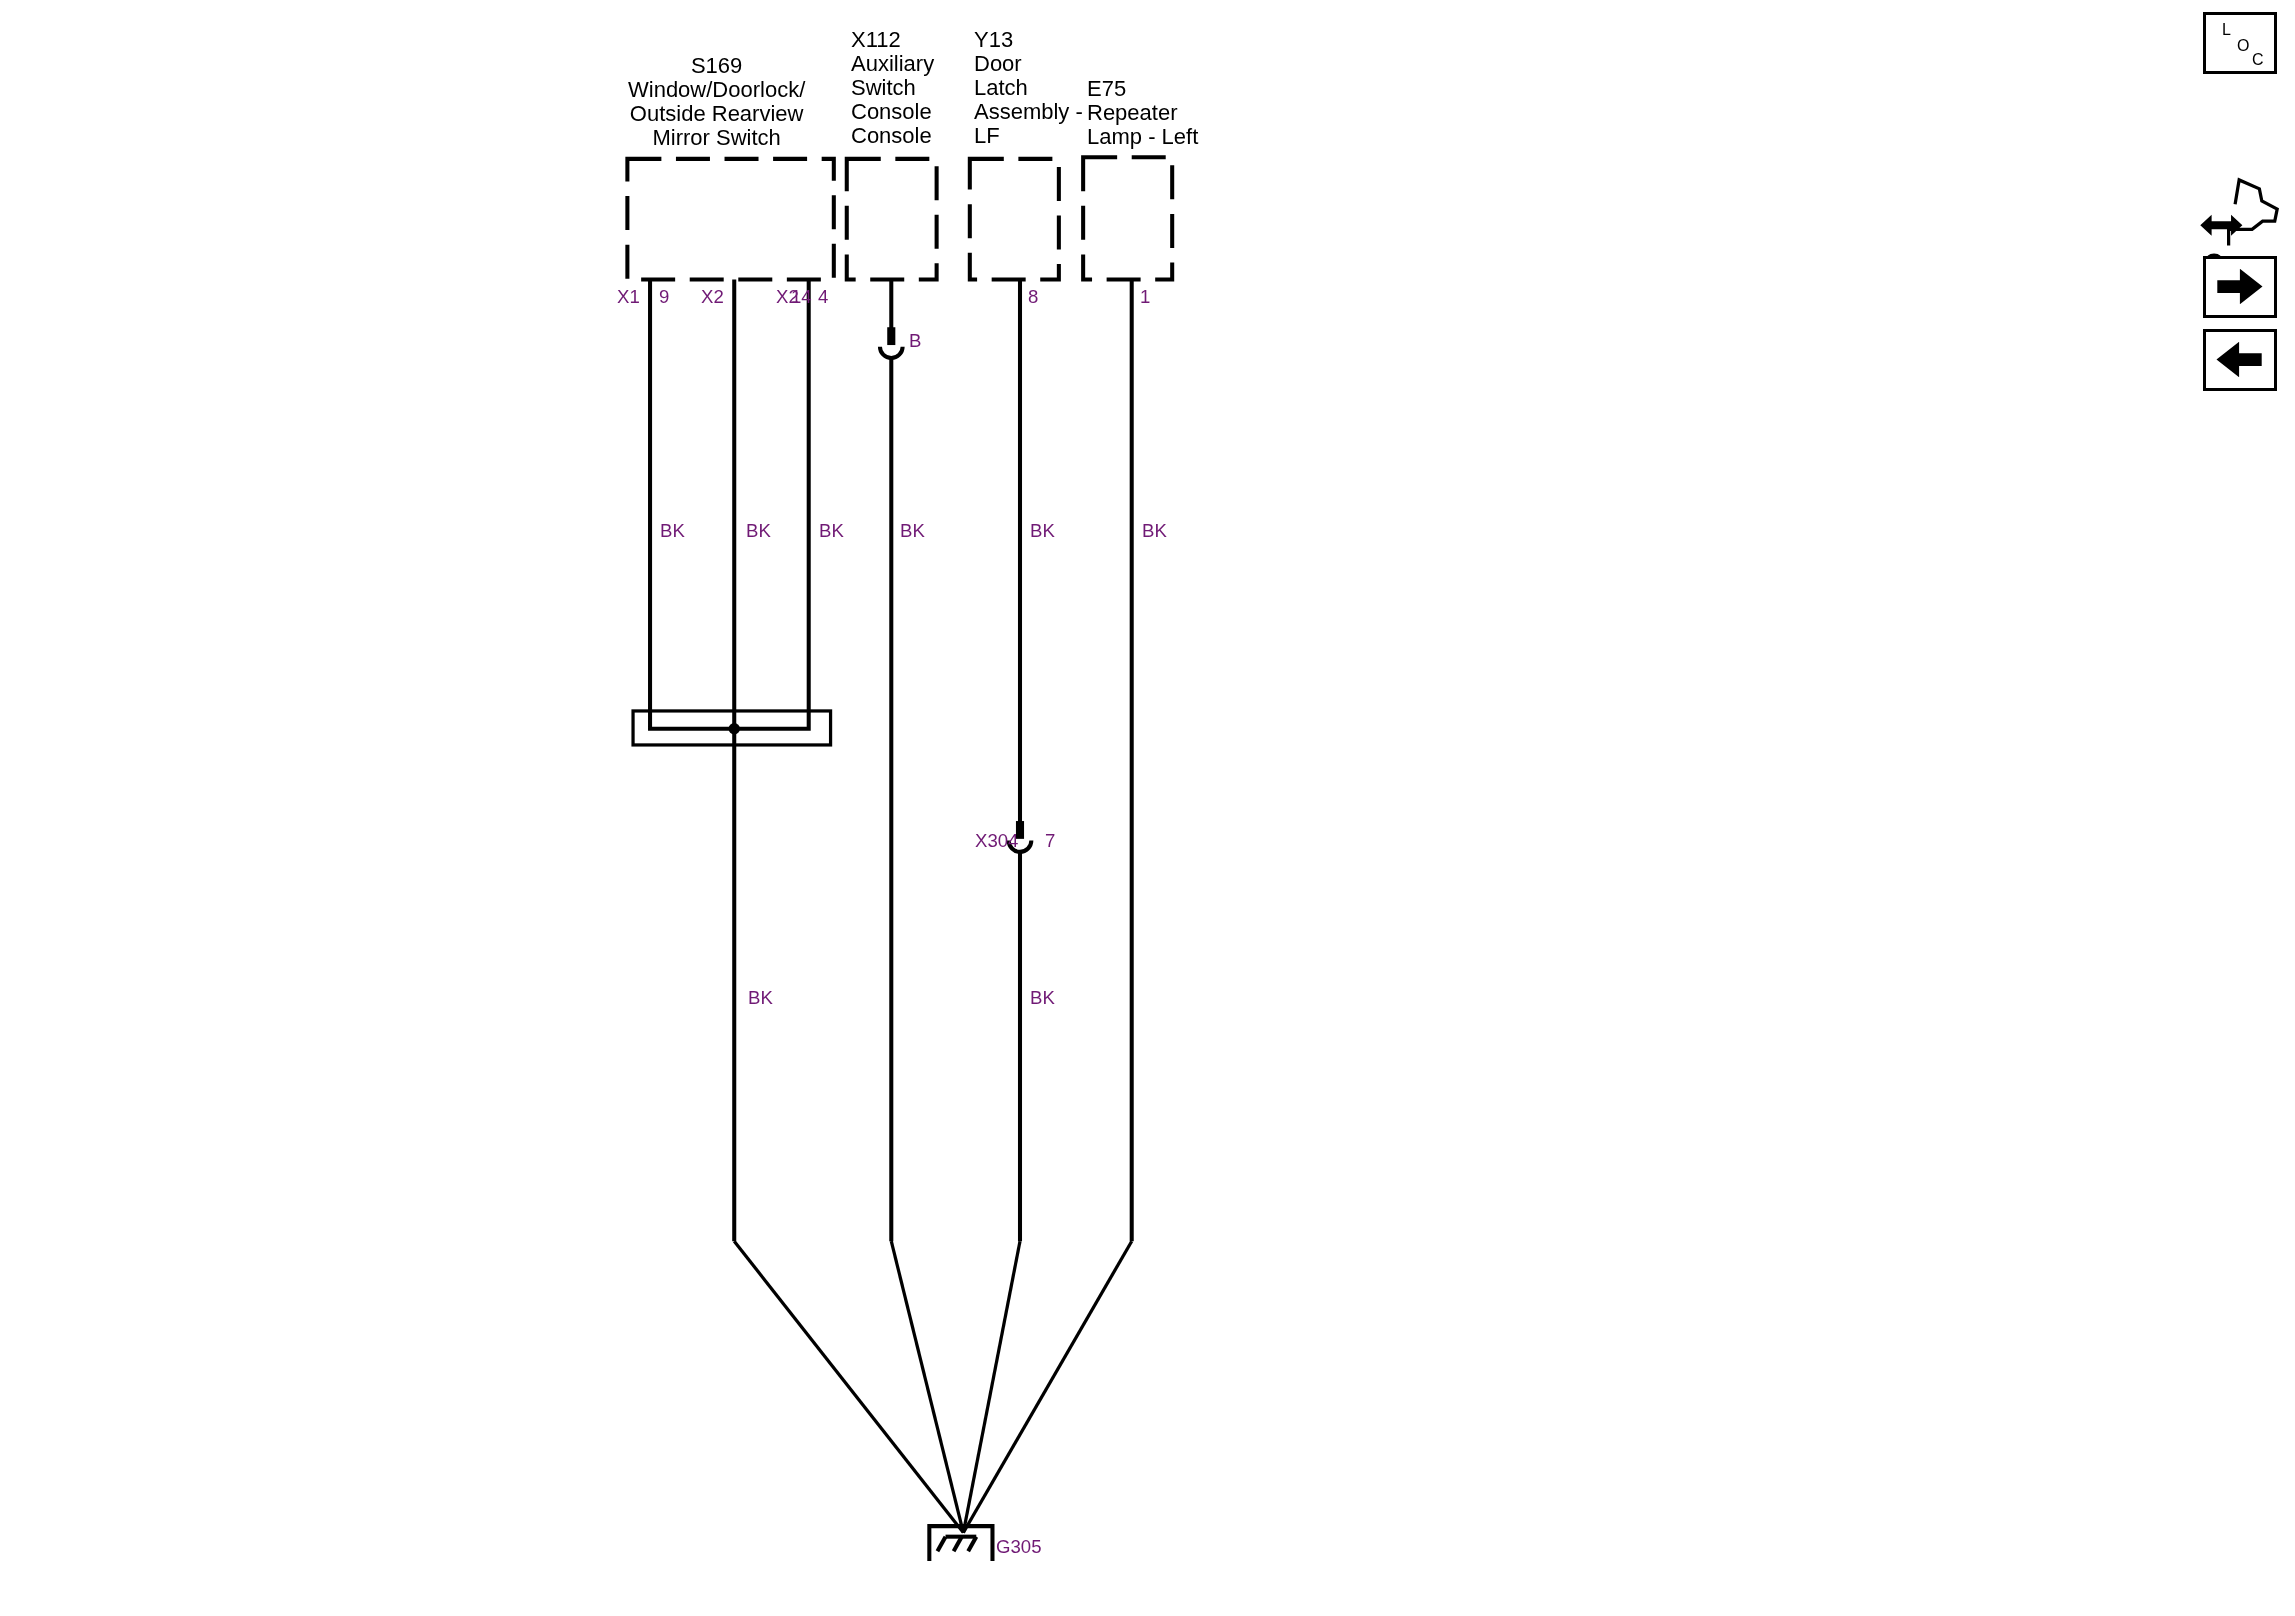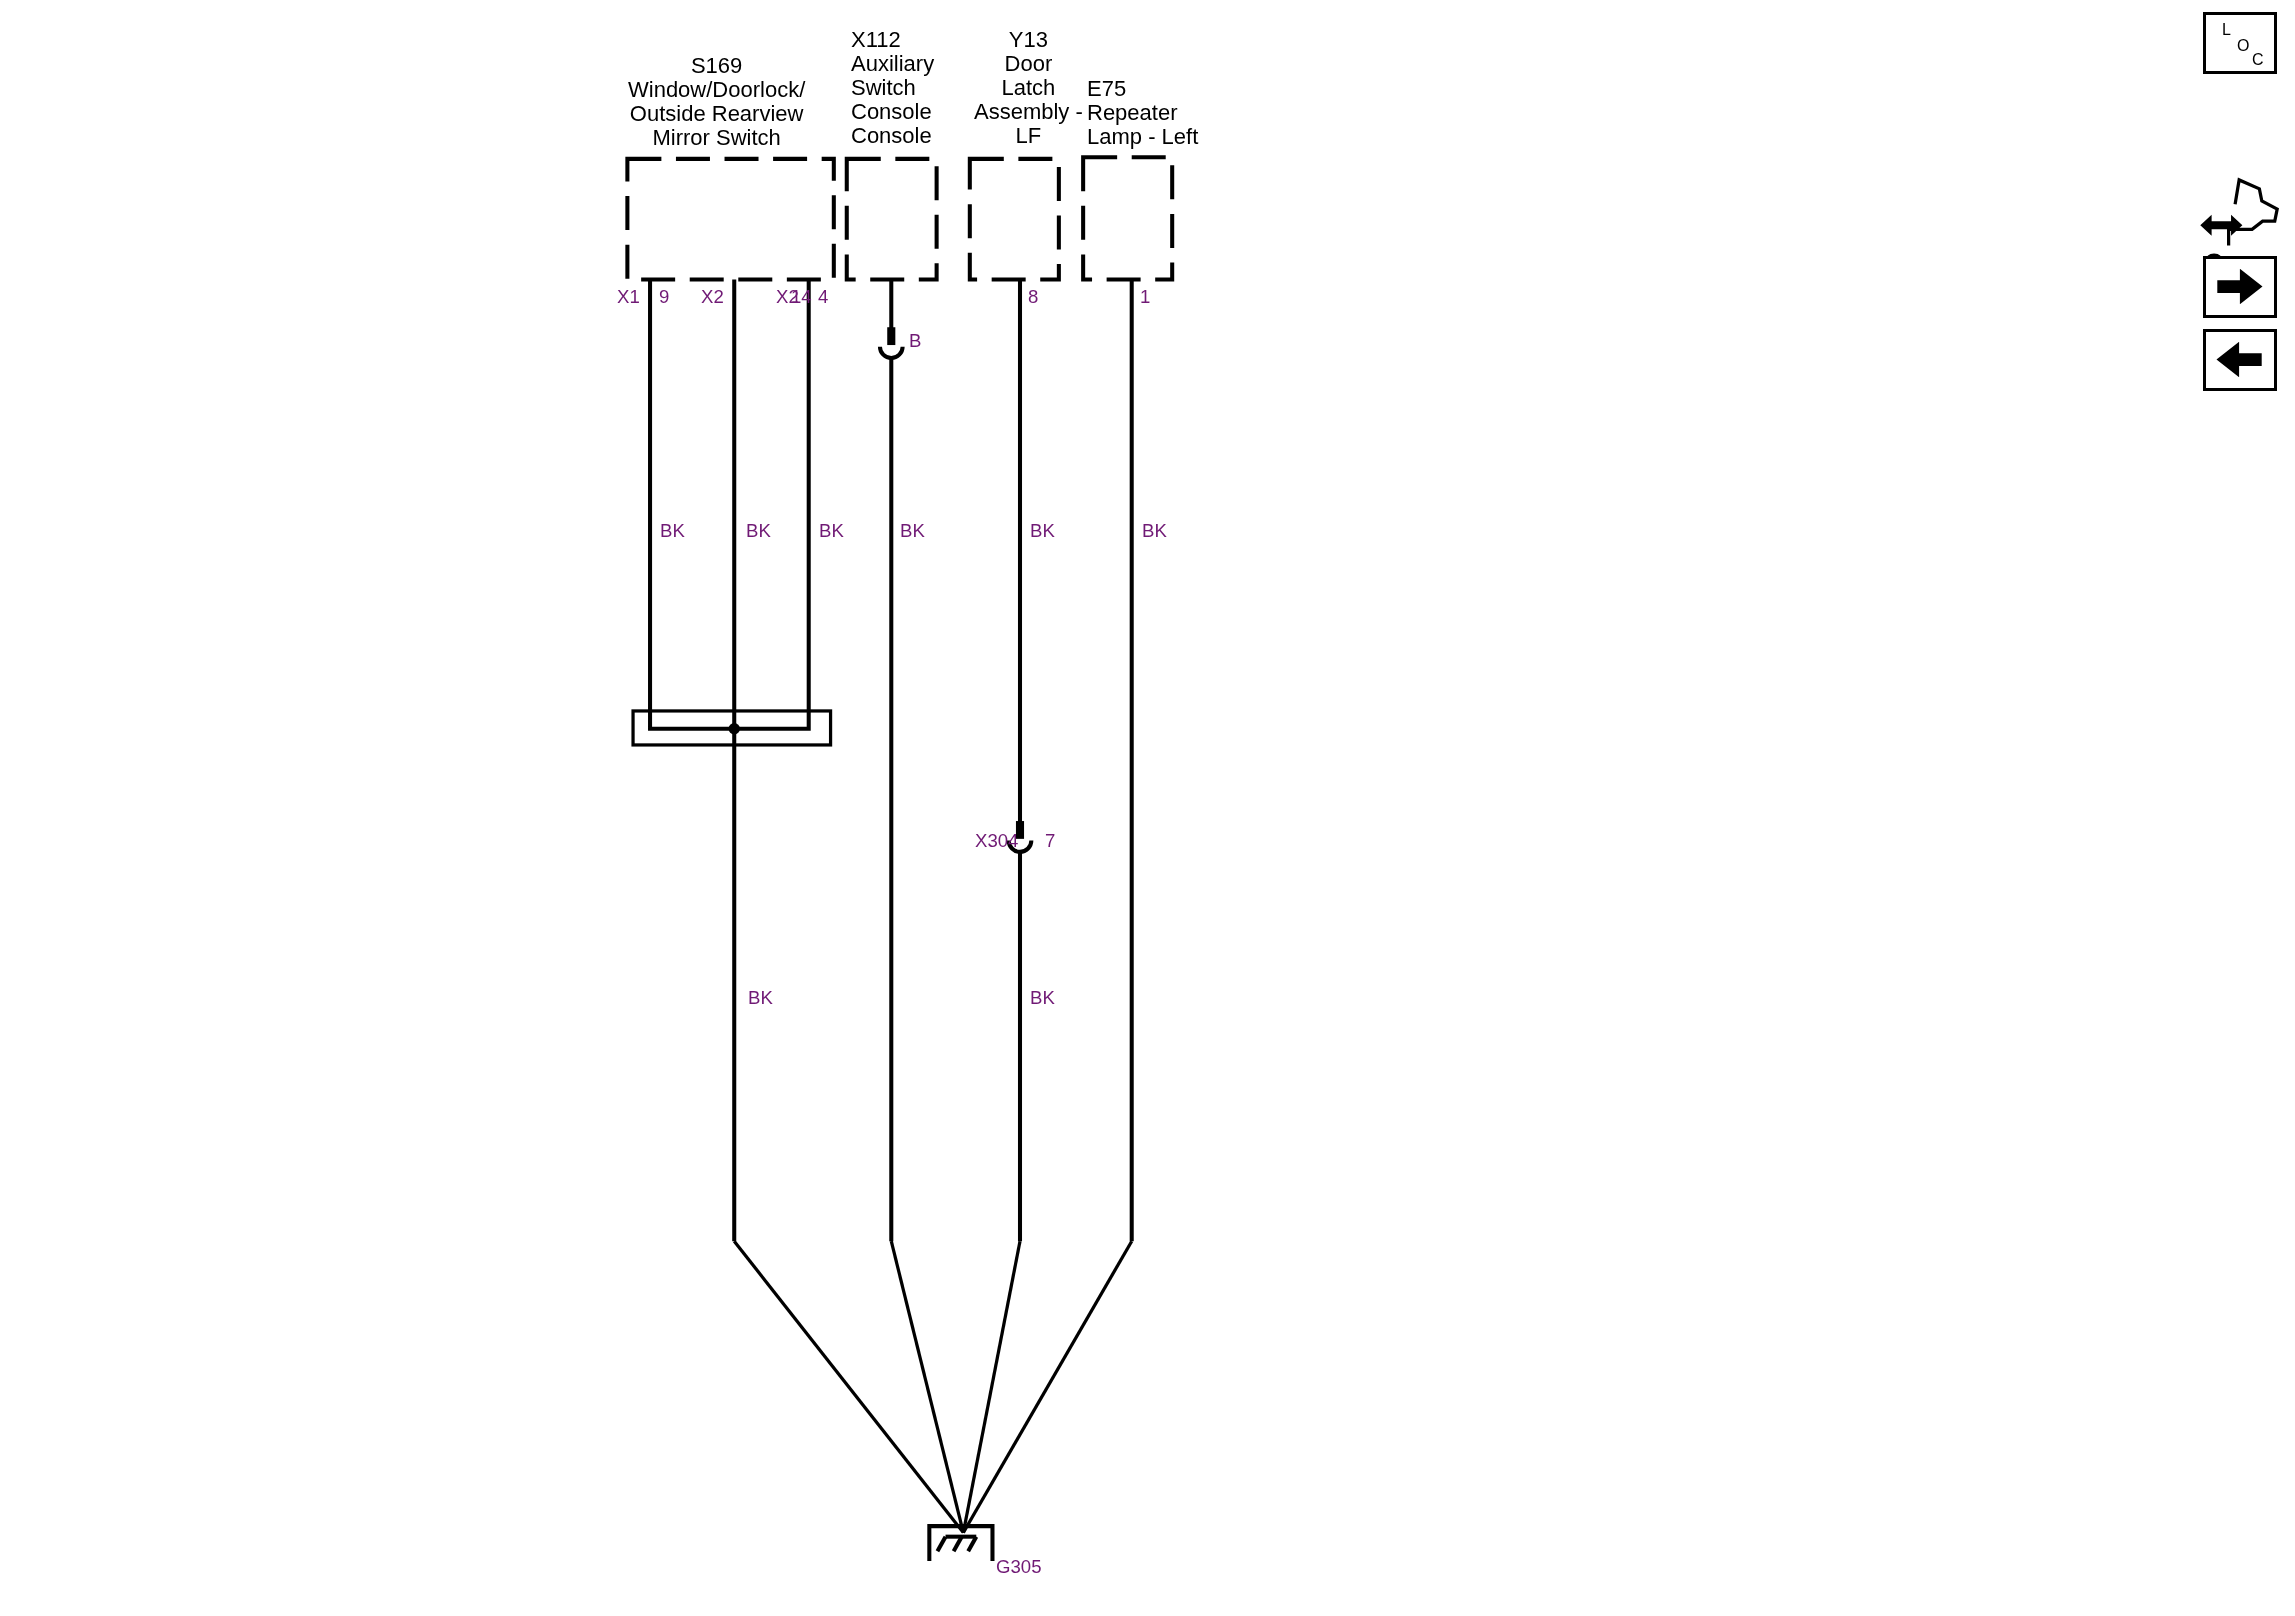--- a/index.html
+++ b/index.html
@@ -73,21 +73,21 @@
   <div>Outside Rearview</div>
   <div>Mirror Switch</div>
 </div>
 <div class="comp-label" style="left:851px; top:28px;">
   <div>X112</div>
   <div>Auxiliary</div>
   <div>Switch</div>
   <div>Console</div>
   <div>Console</div>
 </div>
-<div class="comp-label" style="left:974px; top:28px;text-align:center;">
+<div class="comp-label" style="left:974px; top:28px;">
   <div>Y13</div>
   <div>Door</div>
   <div>Latch</div>
   <div>Assembly -</div>
   <div>LF</div>
 </div>
 <div class="comp-label" style="left:1087px; top:77px;">
   <div>E75</div>
   <div>Repeater</div>
   <div>Lamp - Left</div>
@@ -108,21 +108,21 @@
 
 <span class="lbl" style="left:660px; top:519px;">BK</span>
 <span class="lbl" style="left:746px; top:519px;">BK</span>
 <span class="lbl" style="left:819px; top:519px;">BK</span>
 <span class="lbl" style="left:900px; top:519px;">BK</span>
 <span class="lbl" style="left:1030px; top:519px;">BK</span>
 <span class="lbl" style="left:1142px; top:519px;">BK</span>
 <span class="lbl" style="left:748px; top:986px;">BK</span>
 <span class="lbl" style="left:1030px; top:986px;">BK</span>
 
-<span class="lbl" style="left:996px; top:1535px;margin-top:20px;">G305</span>
+<span class="lbl" style="left:996px; top:1535px;">G305</span>
 
 <div class="nav-btn" style="left:2203px; top:12px; width:74px; height:62px;">
   <span class="loc-l" style="left:16px; top:7.3px;">L</span>
   <span class="loc-l" style="left:31px; top:23px;">O</span>
   <span class="loc-l" style="left:46px; top:37px;">C</span>
 </div>
 
 <div class="nav-btn" style="left:2203px; top:256px; width:74px; height:62px;">
   <svg width="67" height="56" viewBox="0 0 83 69" style="position:absolute;left:0;top:0;">
     <polygon points="14,26 42,26 42,12 70,34 42,56 42,42 14,42" fill="#000"></polygon>

